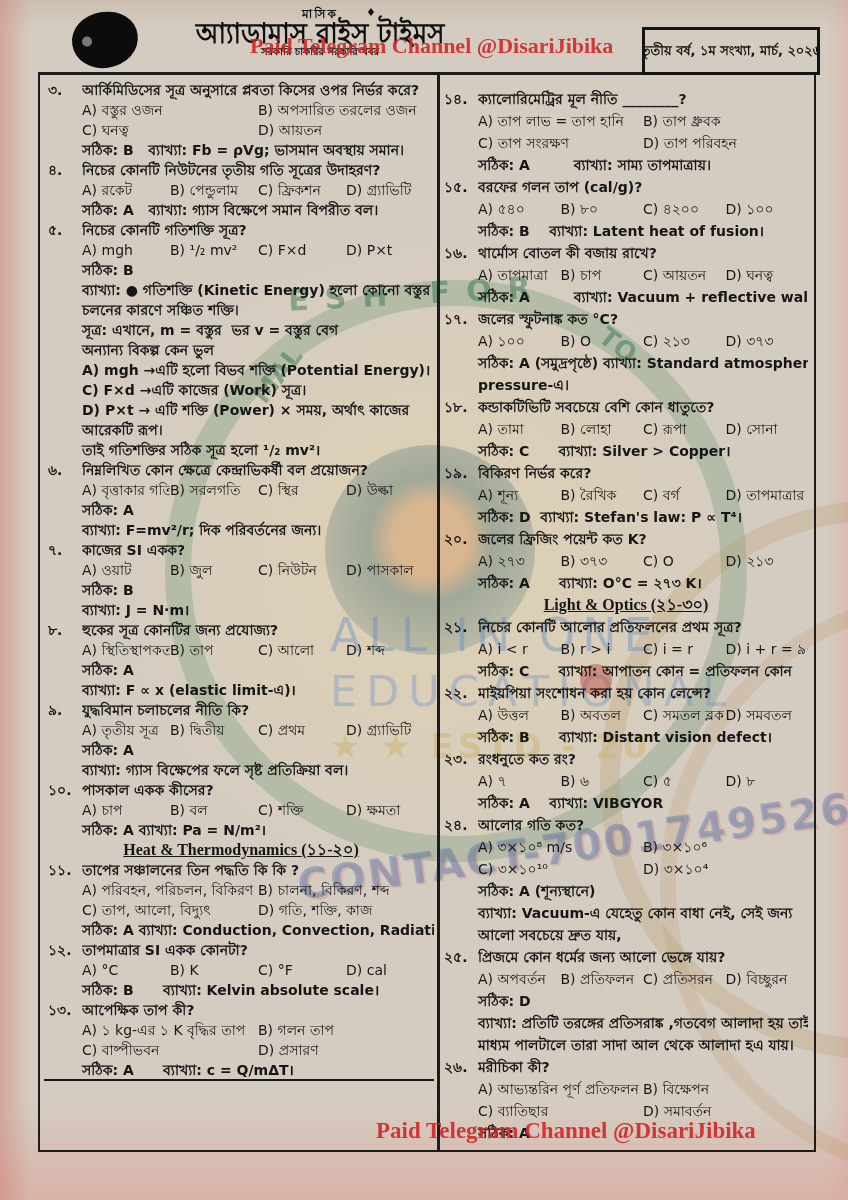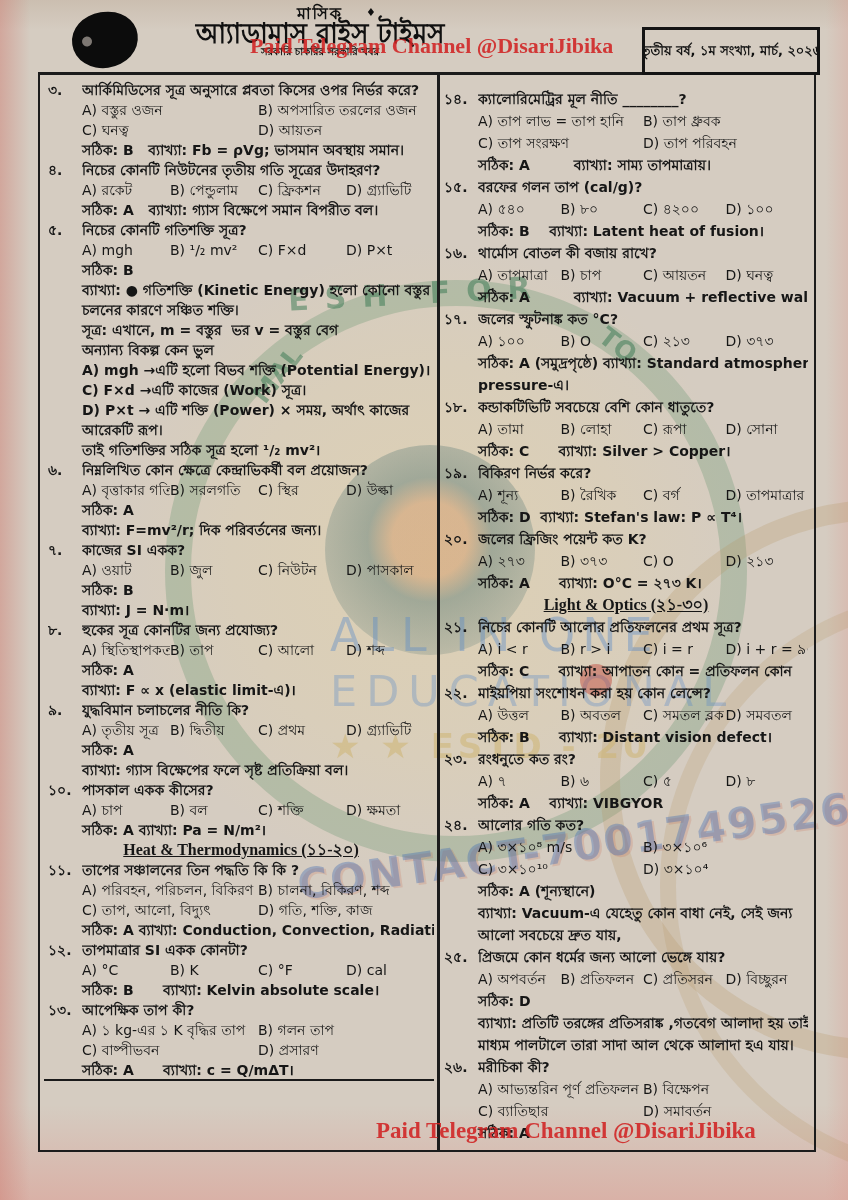--- a/index.html
+++ b/index.html
@@ -42,21 +42,21 @@
     border:20px solid rgba(182,152,102,.26);}
   .wm-wheat2{position:absolute;left:660px;top:590px;width:560px;height:560px;border-radius:50%;
     border:16px solid rgba(182,152,102,.22);}
   
   .masthead{position:absolute;left:0;top:0;width:848px;height:72px;z-index:2;}
   .logo-blob{position:absolute;left:72px;top:12px;width:66px;height:56px;background:#0c0c0c;
     border-radius:50% 48% 52% 50%;transform:rotate(-8deg);}
   .logo-blob .dot{position:absolute;left:10px;top:22px;width:10px;height:10px;border-radius:50%;
     background:rgba(220,210,200,.55);}
   .mast-center{position:absolute;left:170px;top:8px;width:300px;text-align:center;color:#101010;}
-  .mast-top{font-size:16px;font-weight:bold;letter-spacing:2px;line-height:12px;text-align:center;}
+  .mast-top{font-size:12px;font-weight:bold;letter-spacing:2px;line-height:12px;text-align:center;}
   .mast-diamond{position:absolute;left:196px;top:-2px;font-size:11px;}
   .mast-title{font-size:26px;font-weight:bold;line-height:27px;white-space:nowrap;transform:scaleY(1.08);}
   .mast-sub{font-size:10px;font-weight:bold;line-height:9px;}
   .edition-box{position:absolute;left:642px;top:27px;width:172px;height:42px;
     border:3px solid #141414;border-radius:0;display:flex;align-items:center;justify-content:center;
     font-weight:bold;font-size:13px;color:#101010;white-space:nowrap;overflow:hidden;z-index:2;}
   
   .red-wm{position:absolute;color:rgba(208,34,34,.88);font-family:Liberation Serif, serif;
     font-weight:bold;z-index:6;white-space:nowrap;}
   .red-wm.top{left:250px;top:33px;font-size:22px;}

